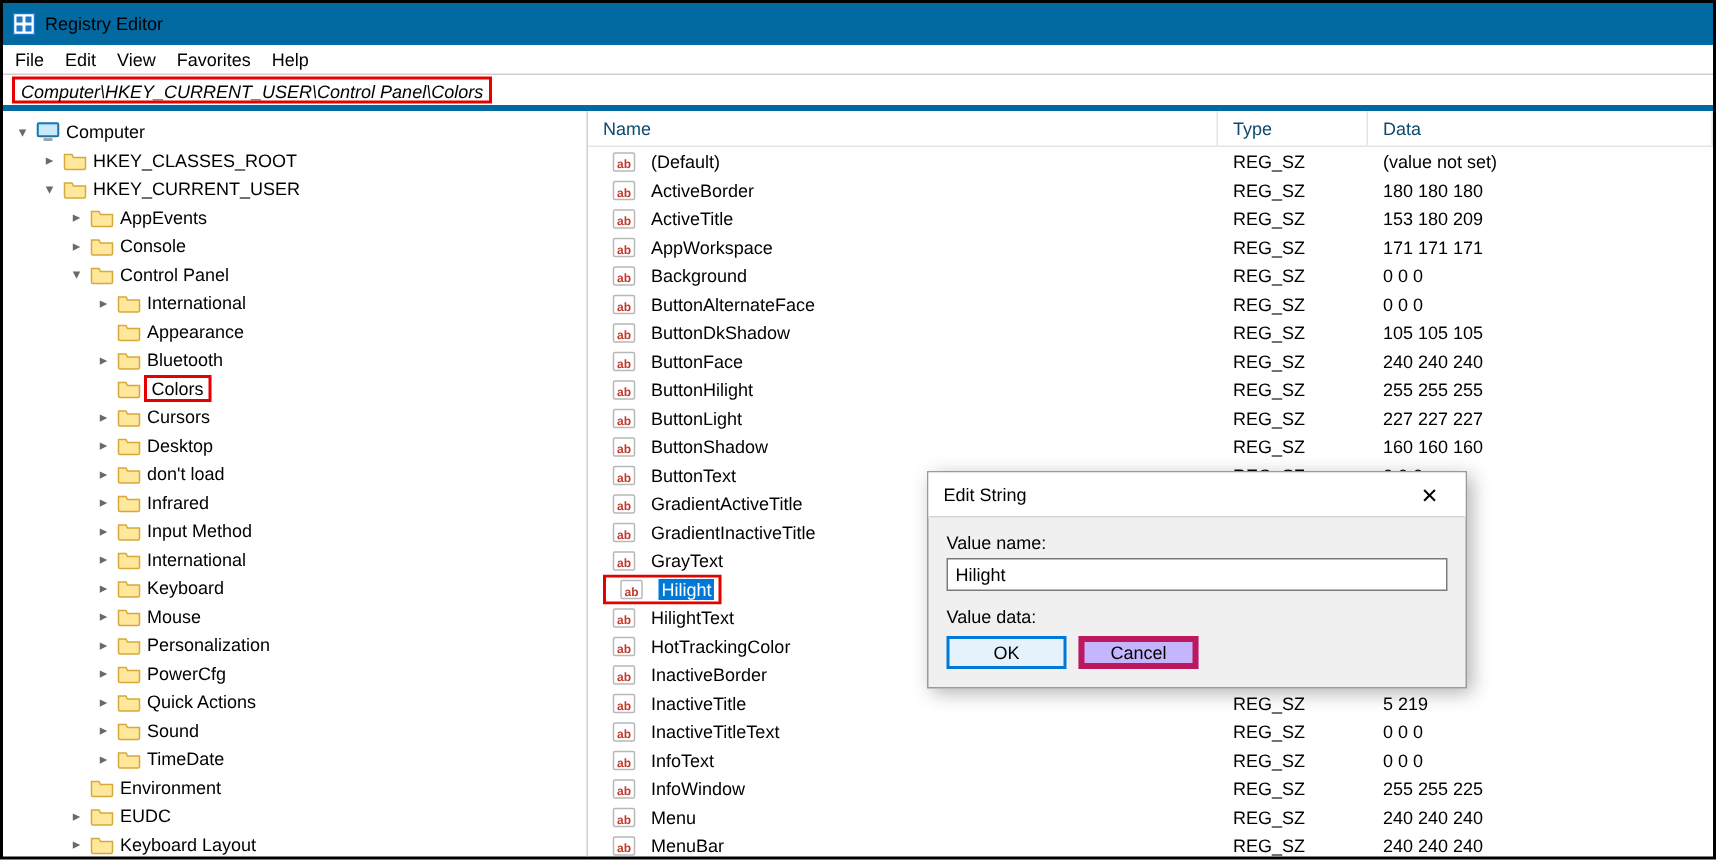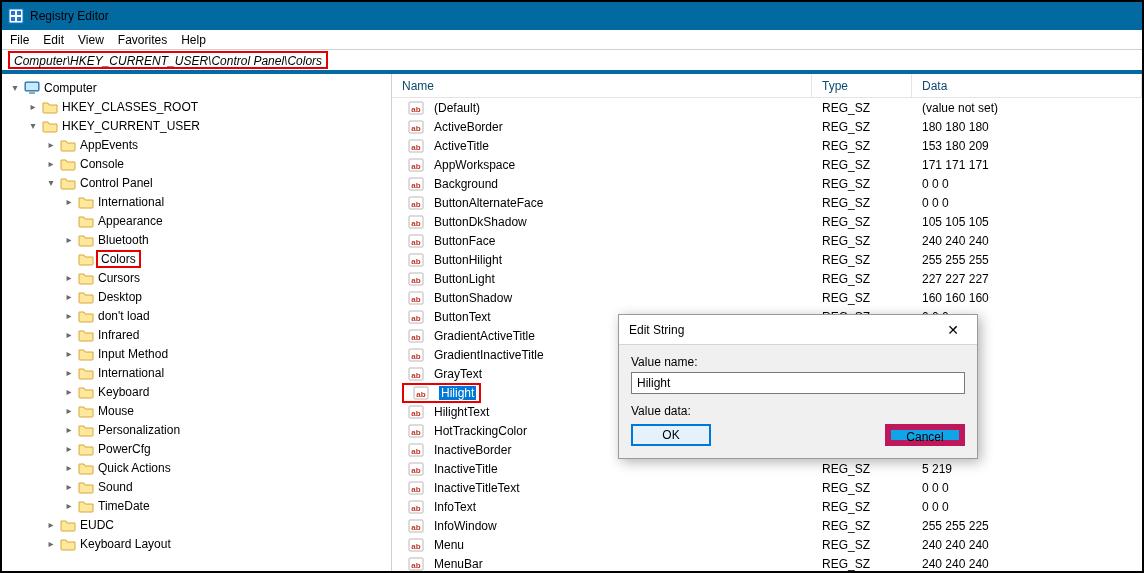--- a/index.html
+++ b/index.html
@@ -35,22 +35,22 @@
   .list-row.selected .string-icon { filter: none; }
   .list-row.selected .name-text-wrap { background: #0078d7; color: #fff; padding: 0 2px; }
   .dialog { position: absolute; left: 616px; top: 312px; width: 360px; background: #f0f0f0; border: 1px solid #9a9a9a; box-shadow: 3px 3px 12px rgba(0,0,0,0.3); }
   .dialog .dlg-title { height: 30px; background: #fff; display: flex; align-items: center; justify-content: space-between; padding: 0 10px; border-bottom: 1px solid #d4d4d4; }
   .dialog .dlg-title .close { width: 28px; text-align: center; cursor: pointer; font-size: 14px; }
   .dialog .dlg-body { padding: 10px 12px 12px 12px; }
   .dlg-label { font-size: 12px; margin-bottom: 3px; }
   .dlg-input { width: 100%; height: 22px; border: 1px solid #7a7a7a; background: #fff; padding: 0 5px; font-family: inherit; font-size: 12px; margin-bottom: 10px; }
   .dlg-input.highlighted-blue { border: 1px solid #0078d7; outline: 1px solid #0078d7; }
   .dlg-input .sel { background: #0078d7; color: #fff; }
-  .dlg-buttons { display: flex; justify-content: space-between; gap: 8px; margin-top: 6px; }
-  .dlg-buttons button { width: 80px; height: 22px; border: 6px solid #be185d; background: #0ea5e9; font-family: inherit; font-size: 12px; cursor: pointer; }
+  .dlg-buttons { display: flex; justify-content: flex-start; gap: 8px; margin-top: 6px; }
+  .dlg-buttons button { width: 80px; height: 22px; border: 4px solid #be185d; background: #c4b5fd; font-family: inherit; font-size: 12px; cursor: pointer; }
   .dlg-buttons button.ok { border: 2px solid #0078d7; background: #e5f1fb; }
   svg { display: block; }
 </style>
 </head>
 <body>
 
 <div class="titlebar">
   <span class="app-icon">
     <svg width="16" height="16" viewBox="0 0 16 16">
         <rect x="1" y="1" width="14" height="14" fill="#fff" stroke="#1979ca"></rect>
@@ -331,20 +331,31 @@
                             <path d="M1 3h5l1 2h8v7a1 1 0 0 1-1 1H2a1 1 0 0 1-1-1z" fill="#ffe79b" stroke="#d6a93a"></path>
                           </svg>
                         </span>
                         <span class="label">TimeDate</span>
                       </div>
                     </li>
                   </ul>
               </li>
               <li>
                   <div class="node">
+                    <span class="expander none">▸</span>
+                    <span class="folder-icon">
+                      <svg width="16" height="14" viewBox="0 0 16 14">
+                        <path d="M1 3h5l1 2h8v7a1 1 0 0 1-1 1H2a1 1 0 0 1-1-1z" fill="#ffe79b" stroke="#d6a93a"></path>
+                      </svg>
+                    </span>
+                    <span class="label">Environment</span>
+                  </div>
+                </li>
+              <li>
+                  <div class="node">
                     <span class="expander">▸</span>
                     <span class="folder-icon">
                       <svg width="16" height="14" viewBox="0 0 16 14">
                         <path d="M1 3h5l1 2h8v7a1 1 0 0 1-1 1H2a1 1 0 0 1-1-1z" fill="#ffe79b" stroke="#d6a93a"></path>
                       </svg>
                     </span>
                     <span class="label">EUDC</span>
                   </div>
                 </li>
               <li>

